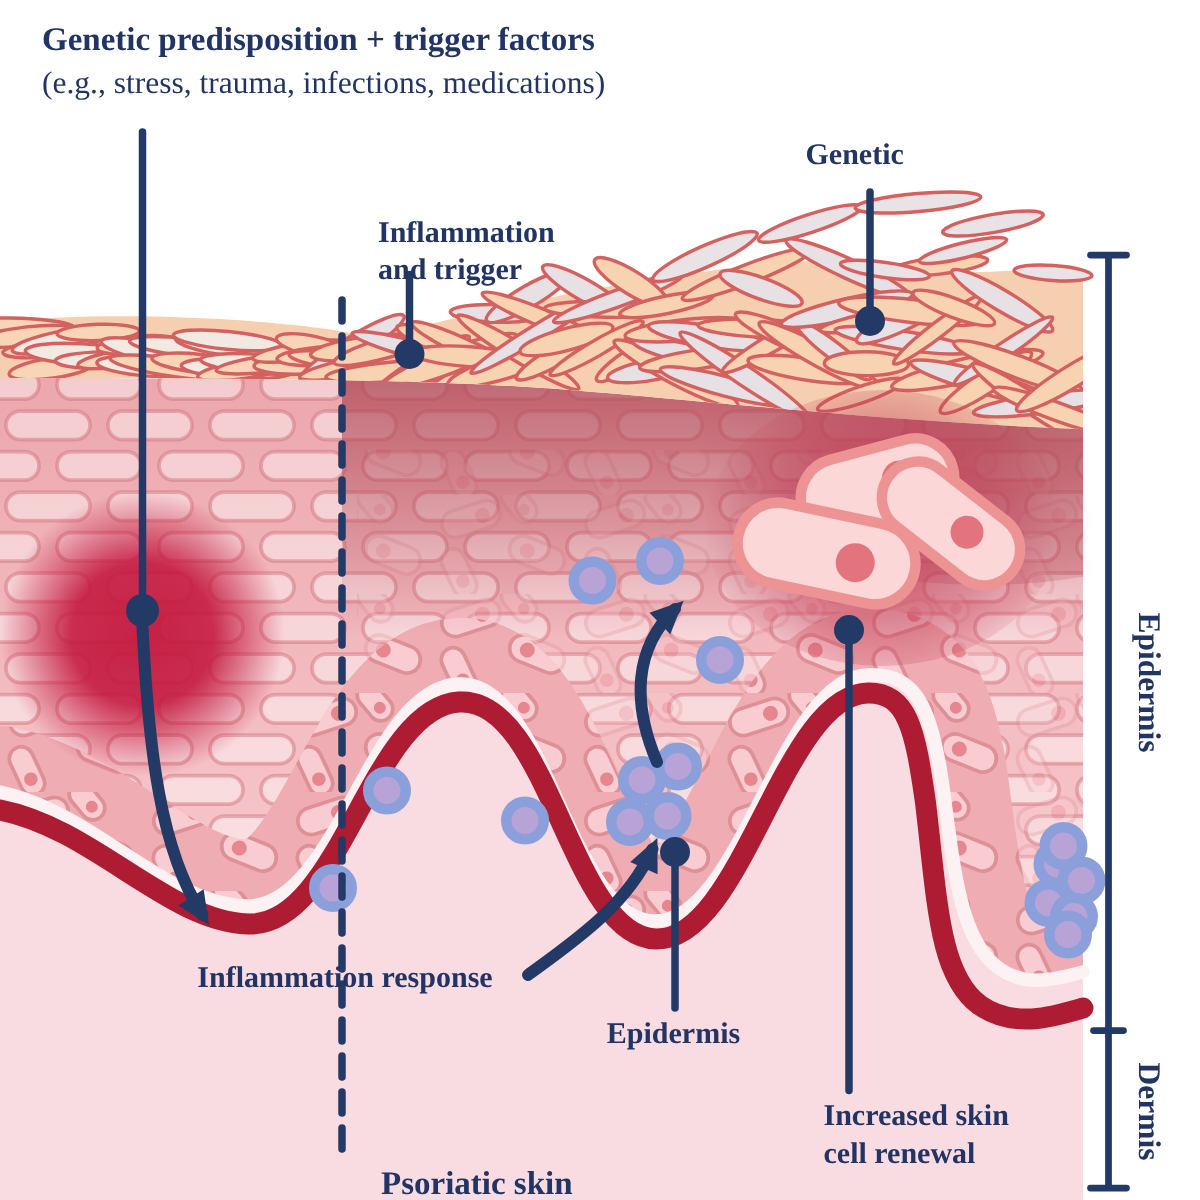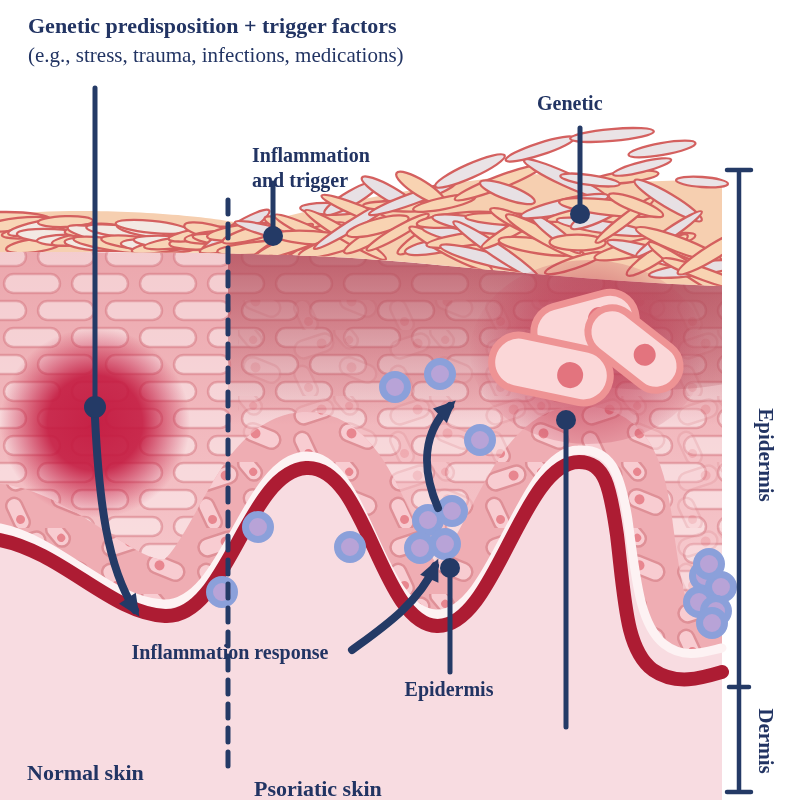--- a/index.html
+++ b/index.html
@@ -268,19 +268,22 @@
   </div>
 
   <div class="label" style="left:537px;top:91px;">Genetic</div>
 
   <div class="label centered" style="left:230px;top:640px;">Inflammation response</div>
 
   <div class="label centered" style="left:449px;top:677px;">
     <div>Epidermis</div>
   </div>
 
-
-  <div class="label big bold" style="left:27px;top:759px;">Normal skin</div>
+  <div class="label" style="left:549px;top:732px;">
+    <div>Increased skin</div>
+    <div>cell renewal</div>
+  </div>
+
   <div class="label big bold" style="left:254px;top:759px;margin-top:16px;">Psoriatic skin</div>
 
   <div class="label vertical" style="left:766px;top:455px;">Epidermis</div>
   <div class="label vertical" style="left:766px;top:741px;">Dermis</div>
 </div>
 
 </body></html>

